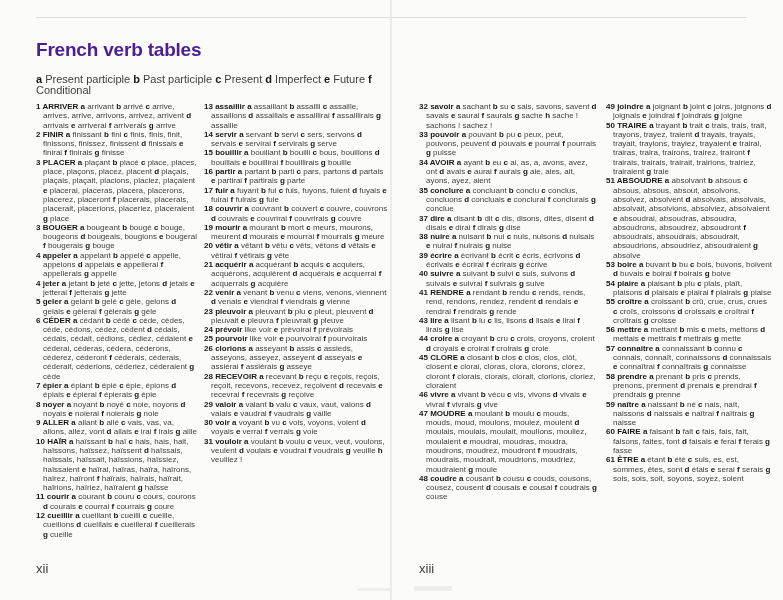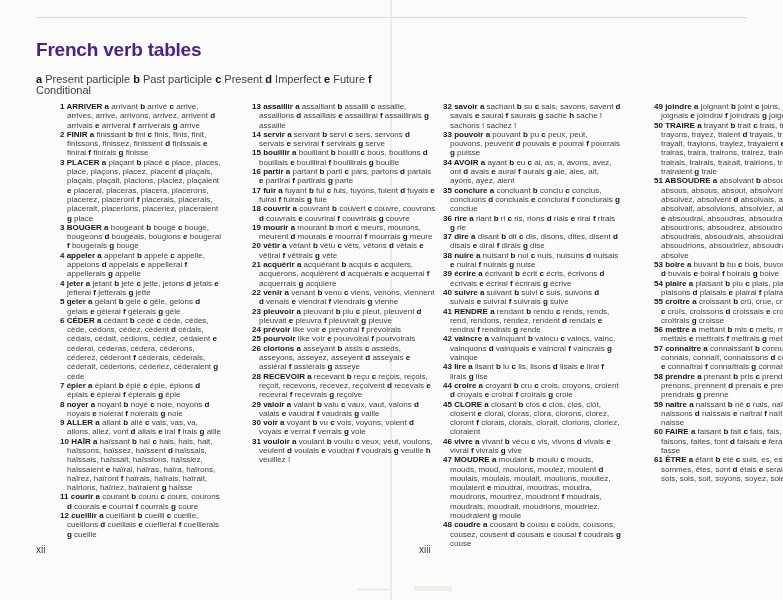--- a/index.html
+++ b/index.html
@@ -28,31 +28,31 @@
   }
   .legend{
     position:absolute;left:36px;top:74px;width:352px;
     font-size:11px;line-height:10.5px;color:#3f3f3f;
   }
   .cols{
     position:absolute;top:102px;display:flex;
   }
   .cols-left{left:36px;}
   .cols-right{left:419px;}
-  .col{font-size:8px;line-height:9.3px;color:#3f3f3f;margin-left:24px;}
+  .col{font-size:8px;line-height:9.3px;color:#3f3f3f;}
   .col-1{width:162px;margin-right:6px;}
   .col-2{width:184px;}
   .col-3{width:178px;margin-right:9px;}
   .col-4{width:166px;}
   .entry{
     margin:0;padding-left:7px;text-indent:-7px;
   }
   .num,.verb,.tg{font-weight:700;color:#181818;}
   .folio{
-    position:absolute;top:544px;font-size:10px;color:#3f3f3f;
+    position:absolute;top:561px;font-size:13px;color:#3f3f3f;
   }
   .folio-left{left:36px;}
   .folio-right{left:419px;width:353px;text-align:left;}
   .smudge{
     position:absolute;background:#eeeeea;border-radius:1px;
   }
   .smudge-1{left:357px;top:588px;width:34px;height:3px;}
   .smudge-2{left:414px;top:586px;width:38px;height:5px;}
 </style>
 </head>
@@ -106,27 +106,25 @@
         <p class="entry"><b class="num">31 </b><b class="verb">vouloir </b><b class="tg">a</b> voulant <b class="tg">b</b> voulu <b class="tg">c</b> veux, veut, voulons, veulent <b class="tg">d</b> voulais <b class="tg">e</b> voudrai <b class="tg">f</b> voudrais <b class="tg">g</b> veuille <b class="tg">h</b> veuillez !</p>
       </div>
   </div>
 
   <div class="cols cols-right">
     <div class="col col-3">
         <p class="entry"><b class="num">32 </b><b class="verb">savoir </b><b class="tg">a</b> sachant <b class="tg">b</b> su <b class="tg">c</b> sais, savons, savent <b class="tg">d</b> savais <b class="tg">e</b> saurai <b class="tg">f</b> saurais <b class="tg">g</b> sache <b class="tg">h</b> sache ! sachons ! sachez !</p>
         <p class="entry"><b class="num">33 </b><b class="verb">pouvoir </b><b class="tg">a</b> pouvant <b class="tg">b</b> pu <b class="tg">c</b> peux, peut, pouvons, peuvent <b class="tg">d</b> pouvais <b class="tg">e</b> pourrai <b class="tg">f</b> pourrais <b class="tg">g</b> puisse</p>
         <p class="entry"><b class="num">34 </b><b class="verb">AVOIR </b><b class="tg">a</b> ayant <b class="tg">b</b> eu <b class="tg">c</b> ai, as, a, avons, avez, ont <b class="tg">d</b> avais <b class="tg">e</b> aurai <b class="tg">f</b> aurais <b class="tg">g</b> aie, aies, ait, ayons, ayez, aient</p>
         <p class="entry"><b class="num">35 </b><b class="verb">conclure </b><b class="tg">a</b> concluant <b class="tg">b</b> conclu <b class="tg">c</b> conclus, concluons <b class="tg">d</b> concluais <b class="tg">e</b> conclurai <b class="tg">f</b> conclurais <b class="tg">g</b> conclue</p>
-        <p class="entry"><b class="num">36 </b><b class="verb">rire </b><b class="tg">a</b> riant <b class="tg">b</b> ri <b class="tg">c</b> ris, rions <b class="tg">d</b> riais <b class="tg">e</b> rirai <b class="tg">f</b> rirais <b class="tg">g</b> rie</p>
         <p class="entry"><b class="num">37 </b><b class="verb">dire </b><b class="tg">a</b> disant <b class="tg">b</b> dit <b class="tg">c</b> dis, disons, dites, disent <b class="tg">d</b> disais <b class="tg">e</b> dirai <b class="tg">f</b> dirais <b class="tg">g</b> dise</p>
         <p class="entry"><b class="num">38 </b><b class="verb">nuire </b><b class="tg">a</b> nuisant <b class="tg">b</b> nui <b class="tg">c</b> nuis, nuisons <b class="tg">d</b> nuisais <b class="tg">e</b> nuirai <b class="tg">f</b> nuirais <b class="tg">g</b> nuise</p>
         <p class="entry"><b class="num">39 </b><b class="verb">écrire </b><b class="tg">a</b> écrivant <b class="tg">b</b> écrit <b class="tg">c</b> écris, écrivons <b class="tg">d</b> écrivais <b class="tg">e</b> écrirai <b class="tg">f</b> écrirais <b class="tg">g</b> écrive</p>
         <p class="entry"><b class="num">40 </b><b class="verb">suivre </b><b class="tg">a</b> suivant <b class="tg">b</b> suivi <b class="tg">c</b> suis, suivons <b class="tg">d</b> suivais <b class="tg">e</b> suivrai <b class="tg">f</b> suivrais <b class="tg">g</b> suive</p>
         <p class="entry"><b class="num">41 </b><b class="verb">RENDRE </b><b class="tg">a</b> rendant <b class="tg">b</b> rendu <b class="tg">c</b> rends, rends, rend, rendons, rendez, rendent <b class="tg">d</b> rendais <b class="tg">e</b> rendrai <b class="tg">f</b> rendrais <b class="tg">g</b> rende</p>
-        <p class="entry"><b class="num">42 </b><b class="verb">vaincre </b><b class="tg">a</b> vainquant <b class="tg">b</b> vaincu <b class="tg">c</b> vaincs, vainc, vainquons <b class="tg">d</b> vainquais <b class="tg">e</b> vaincrai <b class="tg">f</b> vaincrais <b class="tg">g</b> vainque</p>
         <p class="entry"><b class="num">43 </b><b class="verb">lire </b><b class="tg">a</b> lisant <b class="tg">b</b> lu <b class="tg">c</b> lis, lisons <b class="tg">d</b> lisais <b class="tg">e</b> lirai <b class="tg">f</b> lirais <b class="tg">g</b> lise</p>
         <p class="entry"><b class="num">44 </b><b class="verb">croire </b><b class="tg">a</b> croyant <b class="tg">b</b> cru <b class="tg">c</b> crois, croyons, croient <b class="tg">d</b> croyais <b class="tg">e</b> croirai <b class="tg">f</b> croirais <b class="tg">g</b> croie</p>
         <p class="entry"><b class="num">45 </b><b class="verb">CLORE </b><b class="tg">a</b> closant <b class="tg">b</b> clos <b class="tg">c</b> clos, clos, clôt, closent <b class="tg">e</b> clorai, cloras, clora, clorons, clorez, cloront <b class="tg">f</b> clorais, clorais, clorait, clorions, cloriez, cloraient</p>
         <p class="entry"><b class="num">46 </b><b class="verb">vivre </b><b class="tg">a</b> vivant <b class="tg">b</b> vécu <b class="tg">c</b> vis, vivons <b class="tg">d</b> vivais <b class="tg">e</b> vivrai <b class="tg">f</b> vivrais <b class="tg">g</b> vive</p>
         <p class="entry"><b class="num">47 </b><b class="verb">MOUDRE </b><b class="tg">a</b> moulant <b class="tg">b</b> moulu <b class="tg">c</b> mouds, mouds, moud, moulons, moulez, moulent <b class="tg">d</b> moulais, moulais, moulait, moulions, mouliez, moulaient <b class="tg">e</b> moudrai, moudras, moudra, moudrons, moudrez, moudront <b class="tg">f</b> moudrais, moudrais, moudrait, moudrions, moudriez, moudraient <b class="tg">g</b> moule</p>
         <p class="entry"><b class="num">48 </b><b class="verb">coudre </b><b class="tg">a</b> cousant <b class="tg">b</b> cousu <b class="tg">c</b> couds, cousons, cousez, cousent <b class="tg">d</b> cousais <b class="tg">e</b> cousai <b class="tg">f</b> coudrais <b class="tg">g</b> couse</p>
       </div>
     <div class="col col-4">
         <p class="entry"><b class="num">49 </b><b class="verb">joindre </b><b class="tg">a</b> joignant <b class="tg">b</b> joint <b class="tg">c</b> joins, joignons <b class="tg">d</b> joignais <b class="tg">e</b> joindrai <b class="tg">f</b> joindrais <b class="tg">g</b> joigne</p>
         <p class="entry"><b class="num">50 </b><b class="verb">TRAIRE </b><b class="tg">a</b> trayant <b class="tg">b</b> trait <b class="tg">c</b> trais, trais, trait, trayons, trayez, traient <b class="tg">d</b> trayais, trayais, trayait, trayions, trayiez, trayaient <b class="tg">e</b> trairai, trairas, traira, trairons, trairez, trairont <b class="tg">f</b> trairais, trairais, trairait, trairions, trairiez, trairaient <b class="tg">g</b> traie</p>

